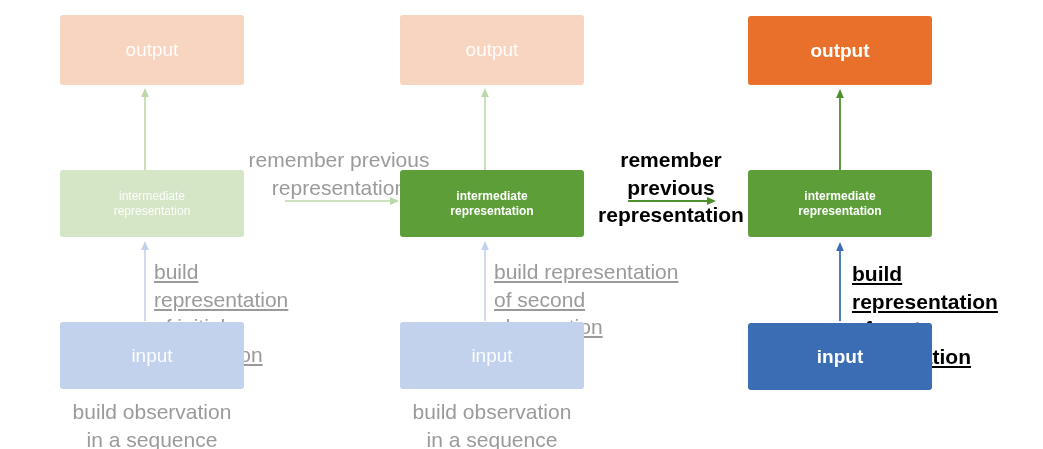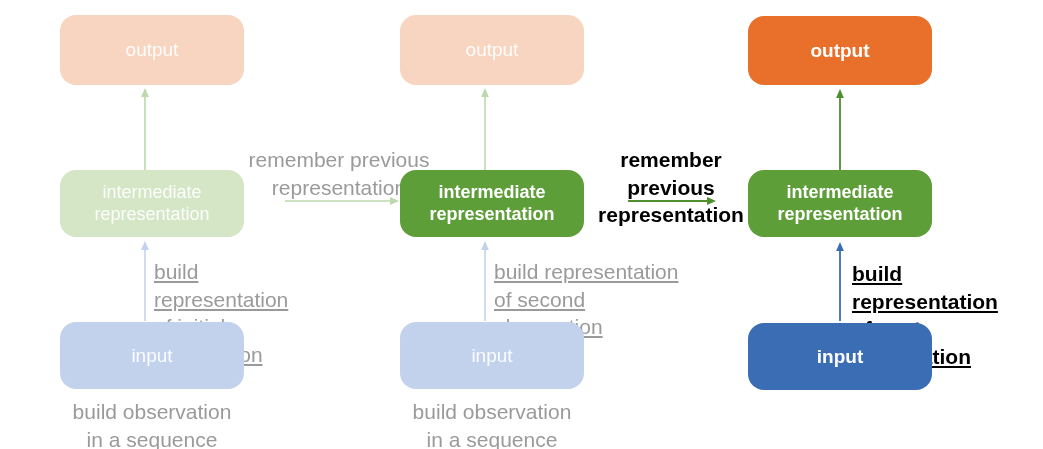--- a/index.html
+++ b/index.html
@@ -12,31 +12,31 @@
     width: 1043px;
     height: 449px;
     background: #ffffff;
     font-family: "Liberation Sans", sans-serif;
     overflow: hidden;
   }
 
   
   .box {
     position: absolute;
-    border-radius: 16px;
+    border-radius: 3px;
     display: flex;
     align-items: center;
     justify-content: center;
     text-align: center;
     color: #ffffff;
     line-height: 1.22;
     box-sizing: border-box;
   }
   .box.single { font-size: 19px; }
-  .box.double { font-size: 18px; }
+  .box.double { font-size: 12px; }
   .box.faded { color: rgba(255,255,255,0.93); }
   .box.vivid { font-weight: bold; }
 
   
   .caption {
     position: absolute;
     text-align: center;
     line-height: 1.32;
     font-size: 21px;
     white-space: pre-line;

